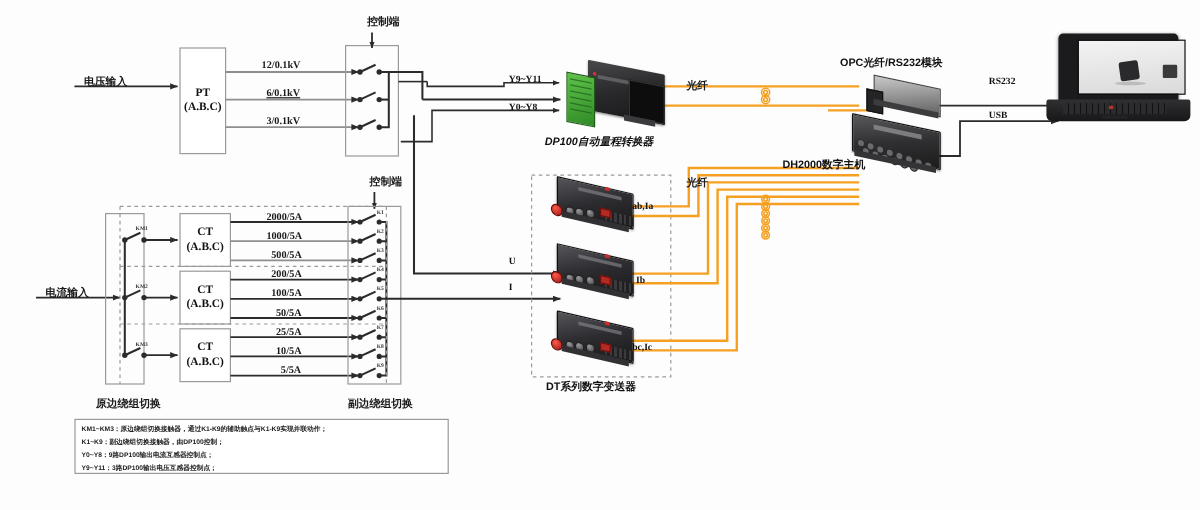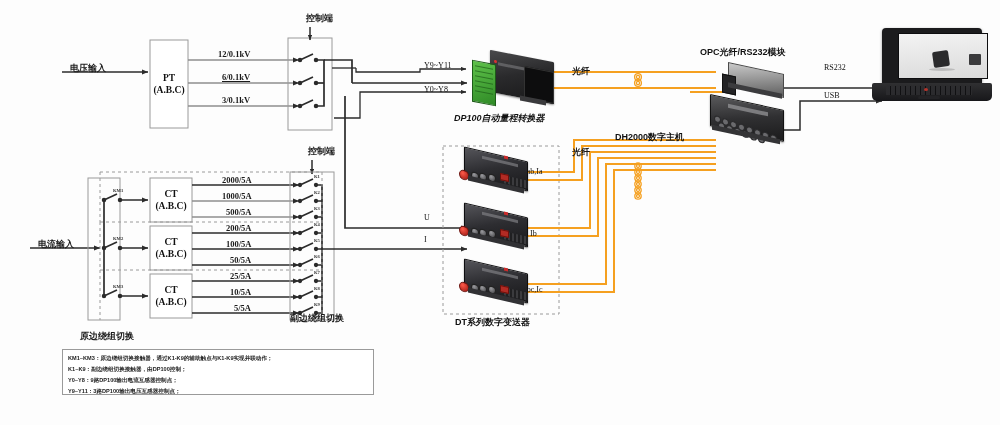--- a/index.html
+++ b/index.html
@@ -8,21 +8,21 @@
   #stage{position:relative;width:1000px;height:425px;background:#fdfdfd;}
   svg#diagram{position:absolute;left:0;top:0;width:1000px;height:425px;}
 
   .lbl{position:absolute;font-weight:bold;color:#1a1a1a;white-space:nowrap;
        line-height:1;letter-spacing:0;}
   .lbl-cn{font-size:9px;}
   .lbl-ratio{font-size:8.5px;font-family:"Liberation Serif","DejaVu Serif",serif;}
   .lbl-k{font-size:4.6px;color:#333;font-family:"Liberation Serif",serif;}
   .lbl-km{font-size:4.6px;color:#333;font-family:"Liberation Serif",serif;}
   .lbl-dev{font-size:9px;font-weight:bold;color:#111;white-space:nowrap;}
-  .lbl-sig{font-size:8px;font-weight:normal;color:#111;
+  .lbl-sig{font-size:8px;font-weight:bold;color:#111;
            font-family:"Liberation Serif","DejaVu Serif",serif;}
   .lbl-blk{font-size:9.5px;font-weight:bold;text-align:center;color:#111;
            font-family:"Liberation Serif","DejaVu Serif",serif;line-height:1.25;}
 
   
   #legend{position:absolute;left:62px;top:349px;width:312px;height:46px;
           border:1px solid #9a9a9a;background:#fff;box-sizing:border-box;
           padding:3px 5px;}
   #legend div{font-size:5.6px;font-weight:bold;color:#222;line-height:1.95;
               white-space:nowrap;}
@@ -357,21 +357,21 @@
   <div class="lbl lbl-k" style="left:314px;top:191px;">K2</div>
   <div class="lbl lbl-k" style="left:314px;top:207px;">K3</div>
   <div class="lbl lbl-k" style="left:314px;top:223px;">K4</div>
   <div class="lbl lbl-k" style="left:314px;top:239px;">K5</div>
   <div class="lbl lbl-k" style="left:314px;top:255px;">K6</div>
   <div class="lbl lbl-k" style="left:314px;top:271px;">K7</div>
   <div class="lbl lbl-k" style="left:314px;top:287px;">K8</div>
   <div class="lbl lbl-k" style="left:314px;top:303px;">K9</div>
 
   <div class="lbl lbl-cn" style="left:80px;top:332px;">原边绕组切换</div>
-  <div class="lbl lbl-cn" style="left:290px;top:314px;">副边绕组切换</div>
+  <div class="lbl lbl-cn" style="left:290px;top:332px;">副边绕组切换</div>
 
   <div class="lbl lbl-sig" style="left:424px;top:62px;">Y9~Y11</div>
   <div class="lbl lbl-sig" style="left:424px;top:86px;">Y0~Y8</div>
 
   <div class="lbl lbl-sig" style="left:424px;top:214px;">U</div>
   <div class="lbl lbl-sig" style="left:424px;top:236px;">I</div>
 
   <div class="lbl lbl-cn" style="left:572px;top:67px;">光纤</div>
   <div class="lbl lbl-cn" style="left:572px;top:148px;">光纤</div>
   <div class="lbl lbl-sig" style="left:824px;top:64px;">RS232</div>
@@ -460,21 +460,21 @@
         <b style="left:58px;top:9px"></b>
       <b style="left:6px;top:8px"></b>
         <b style="left:14px;top:9px"></b>
       <b style="left:22px;top:10px"></b>
         <b style="left:30px;top:11px"></b>
       <b style="left:38px;top:12px"></b>
         <b style="left:46px;top:13px"></b>
     </div>
     <div class="foot"></div>
   </div>
-  <div class="lbl lbl-dev" style="left:615px;top:133px;text-align:center;">DH2000数字主机</div>
+  <div class="lbl lbl-dev" style="left:652px;top:133px;text-align:center;">DH2000数字主机</div>
 
   <div class="device" id="laptop">
     <div class="lid">
       <div class="screen">
         <div class="scr-obj1"></div>
         <div class="scr-obj2"></div>
         <div class="scr-sh"></div>
       </div>
     </div>
     <div class="base"></div>

